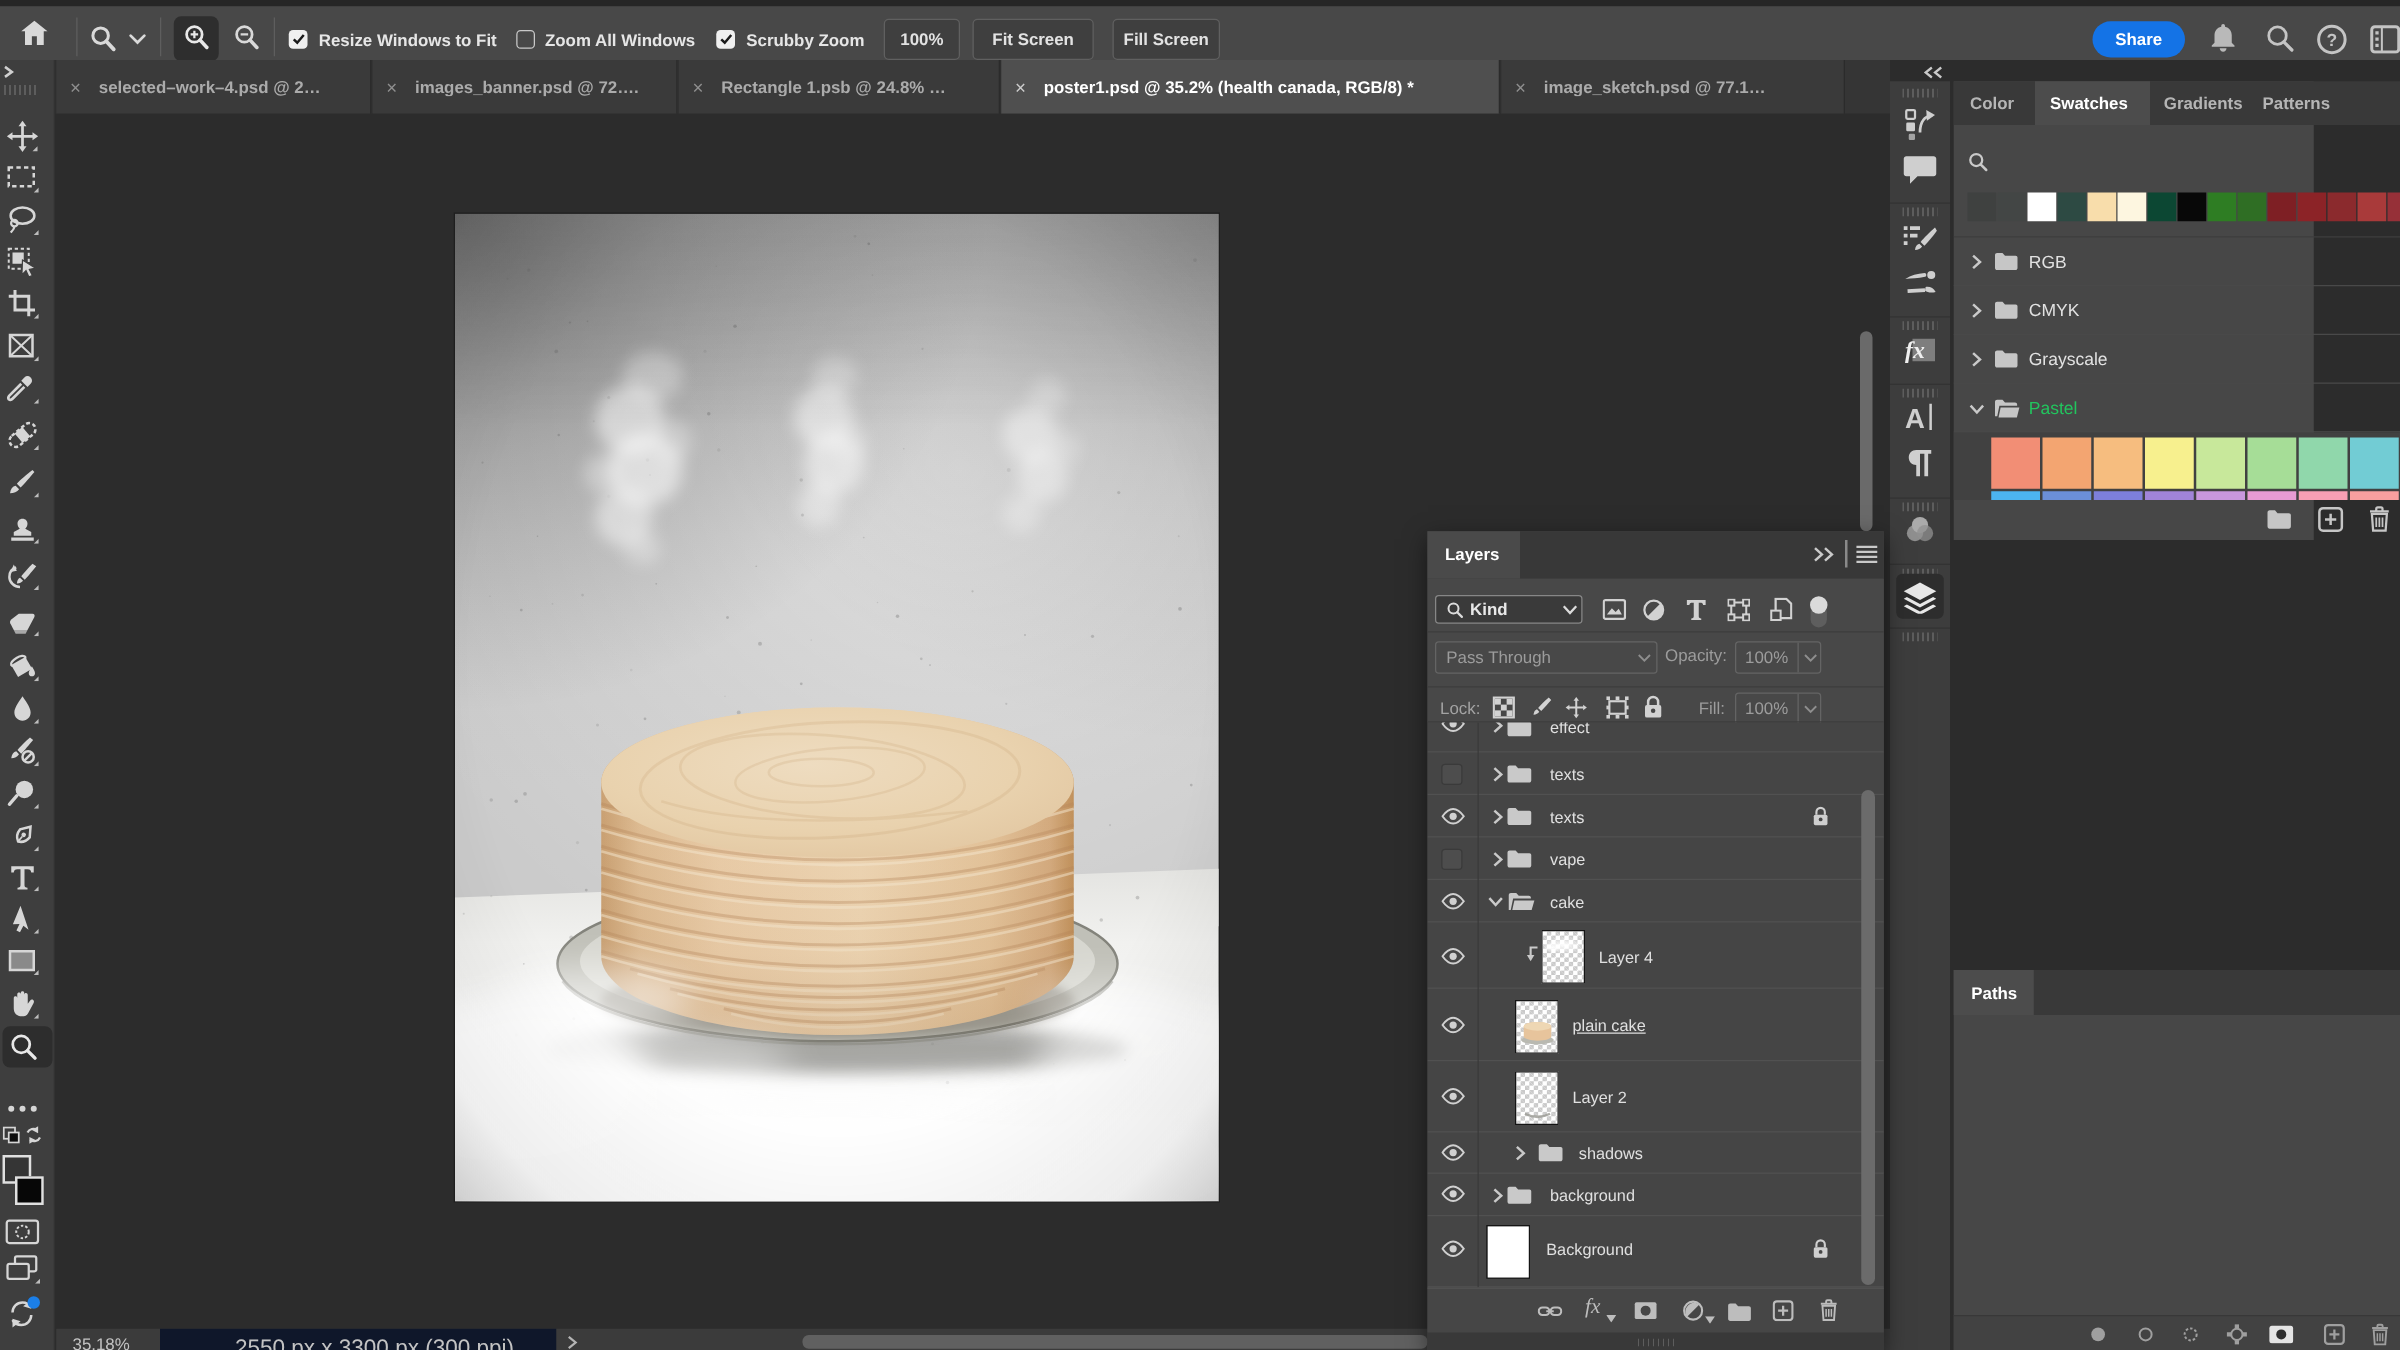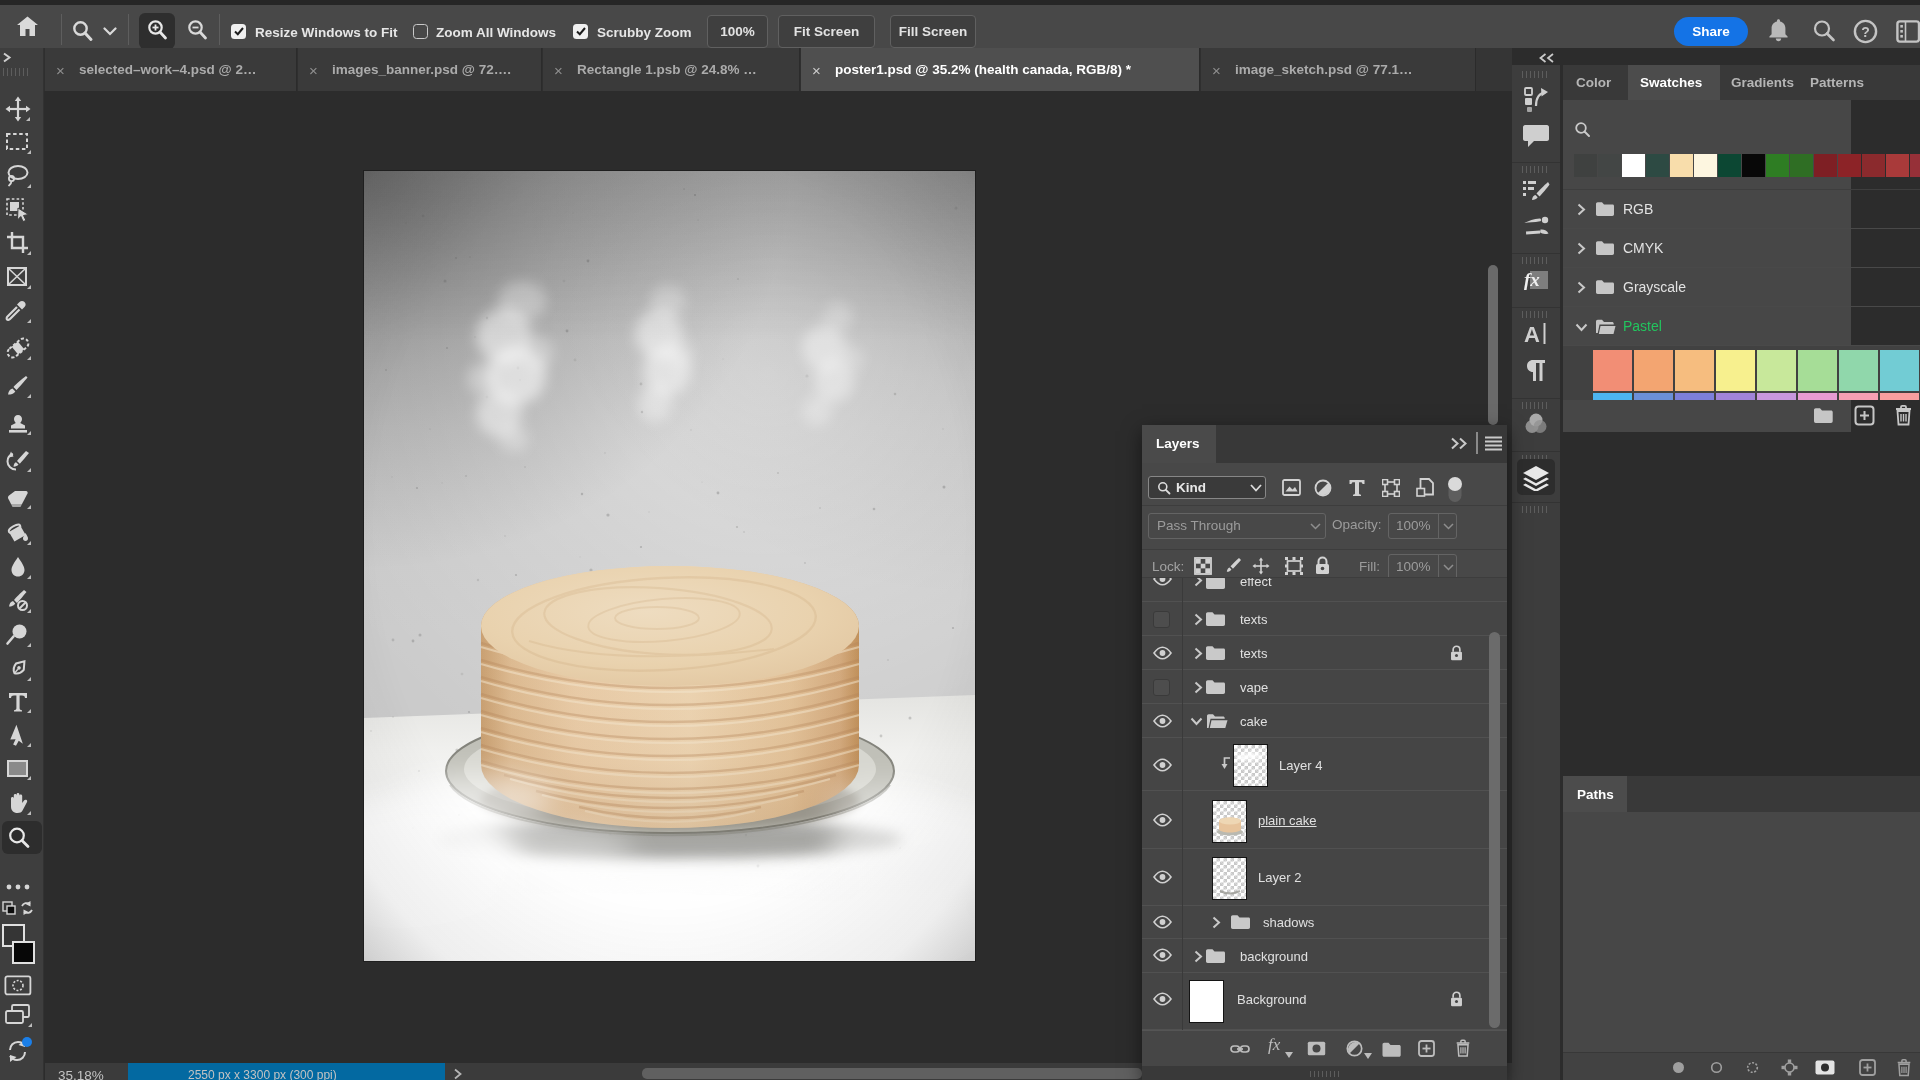--- a/index.html
+++ b/index.html
@@ -573,21 +573,21 @@
 
       <rect x="0" y="0" width="611" height="790" fill="url(#vig)"></rect>
       <rect x="0" y="0" width="611" height="170" fill="url(#topDark)"></rect>
     </svg>
 
     <div class="abs" style="left:1443px;top:174px;width:10px;height:160px;background:#6a6a6a;border-radius:5px"></div>
   </div>
 
   <div class="abs" id="statusbar" style="left:45px;top:1063px;width:1467px;height:17px;background:#3b3b3b">
     <div class="abs" style="left:13px;top:5px;font-size:13.5px;color:#c3c3c3">35.18%</div>
-    <div class="abs" style="left:83px;top:0;width:317px;height:17px;background:#0369a1;color:#c3c3c3;font-size:12px;padding:5px 0 0 60px">2550 px x 3300 px (300 ppi)</div>
+    <div class="abs" style="left:83px;top:0;width:317px;height:17px;background:#0f172a;color:#c3c3c3;font-size:18px;padding:5px 0 0 60px">2550 px x 3300 px (300 ppi)</div>
     <svg class="ic" style="left:408px;top:5px" width="10" height="12" viewBox="0 0 10 12">
       <path d="M2 1.5 L7.5 6 L2 10.5" fill="none" stroke="#b5b5b5" stroke-width="1.8"></path>
     </svg>
   </div>
 
   <div class="abs" style="left:642px;top:1068px;width:500px;height:11px;background:#606060;border-radius:5px"></div>
 
   <svg class="ic" style="left:1538px;top:53px" width="17" height="10" viewBox="0 0 17 10">
     <path d="M7.5 1 L2.5 5 L7.5 9 M15 1 L10 5 L15 9" fill="none" stroke="#c9c9c9" stroke-width="1.8"></path>
   </svg>

